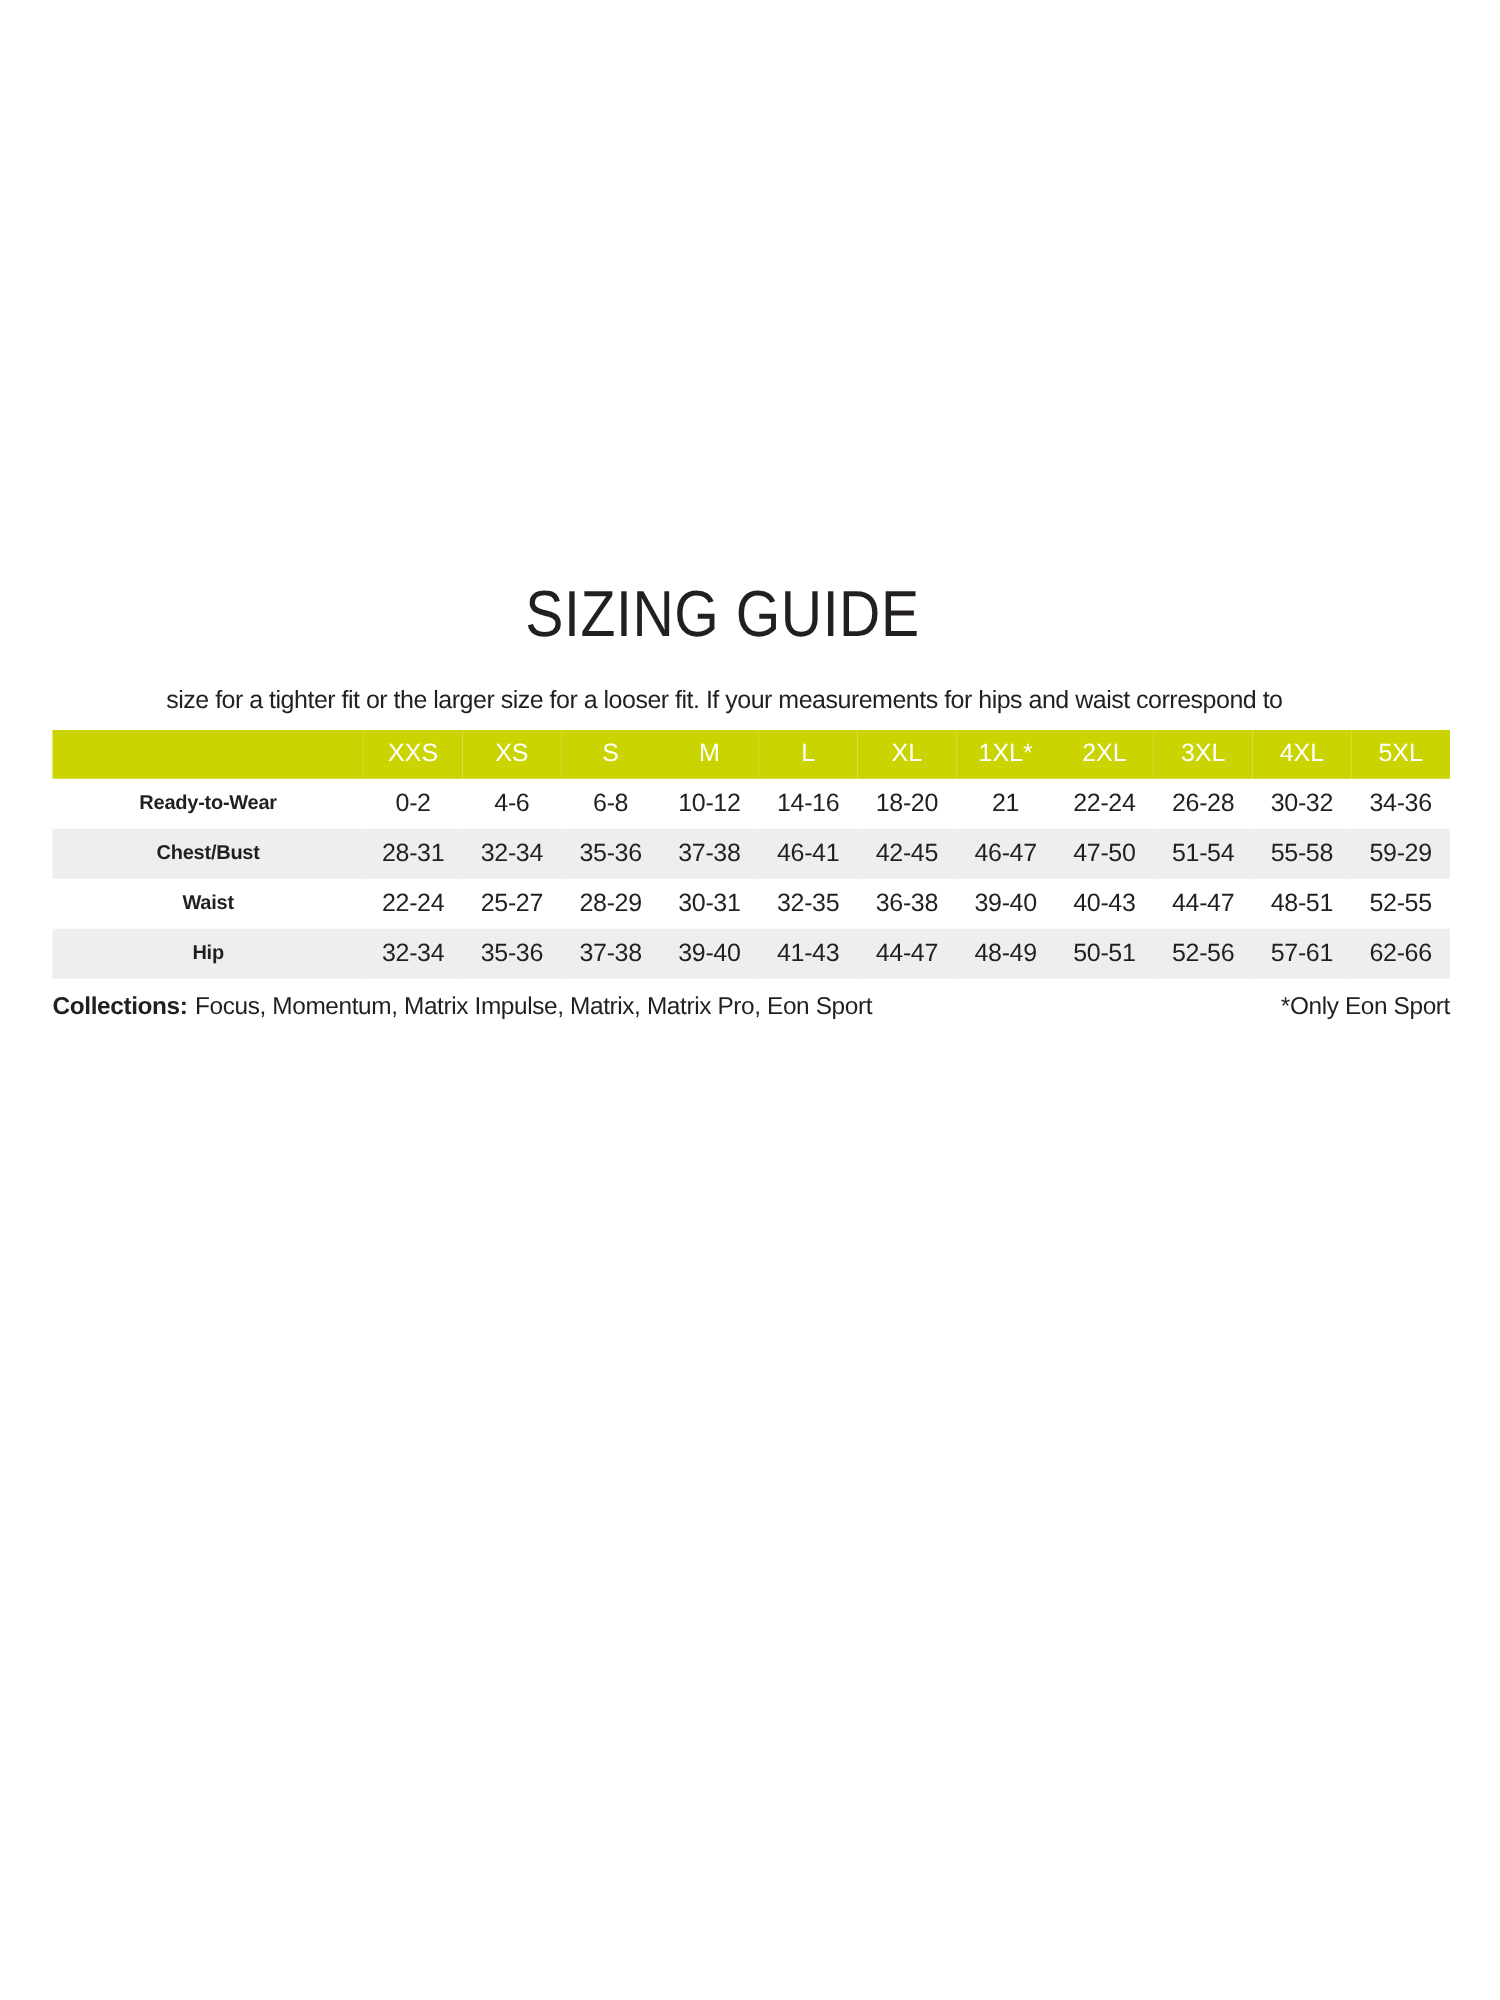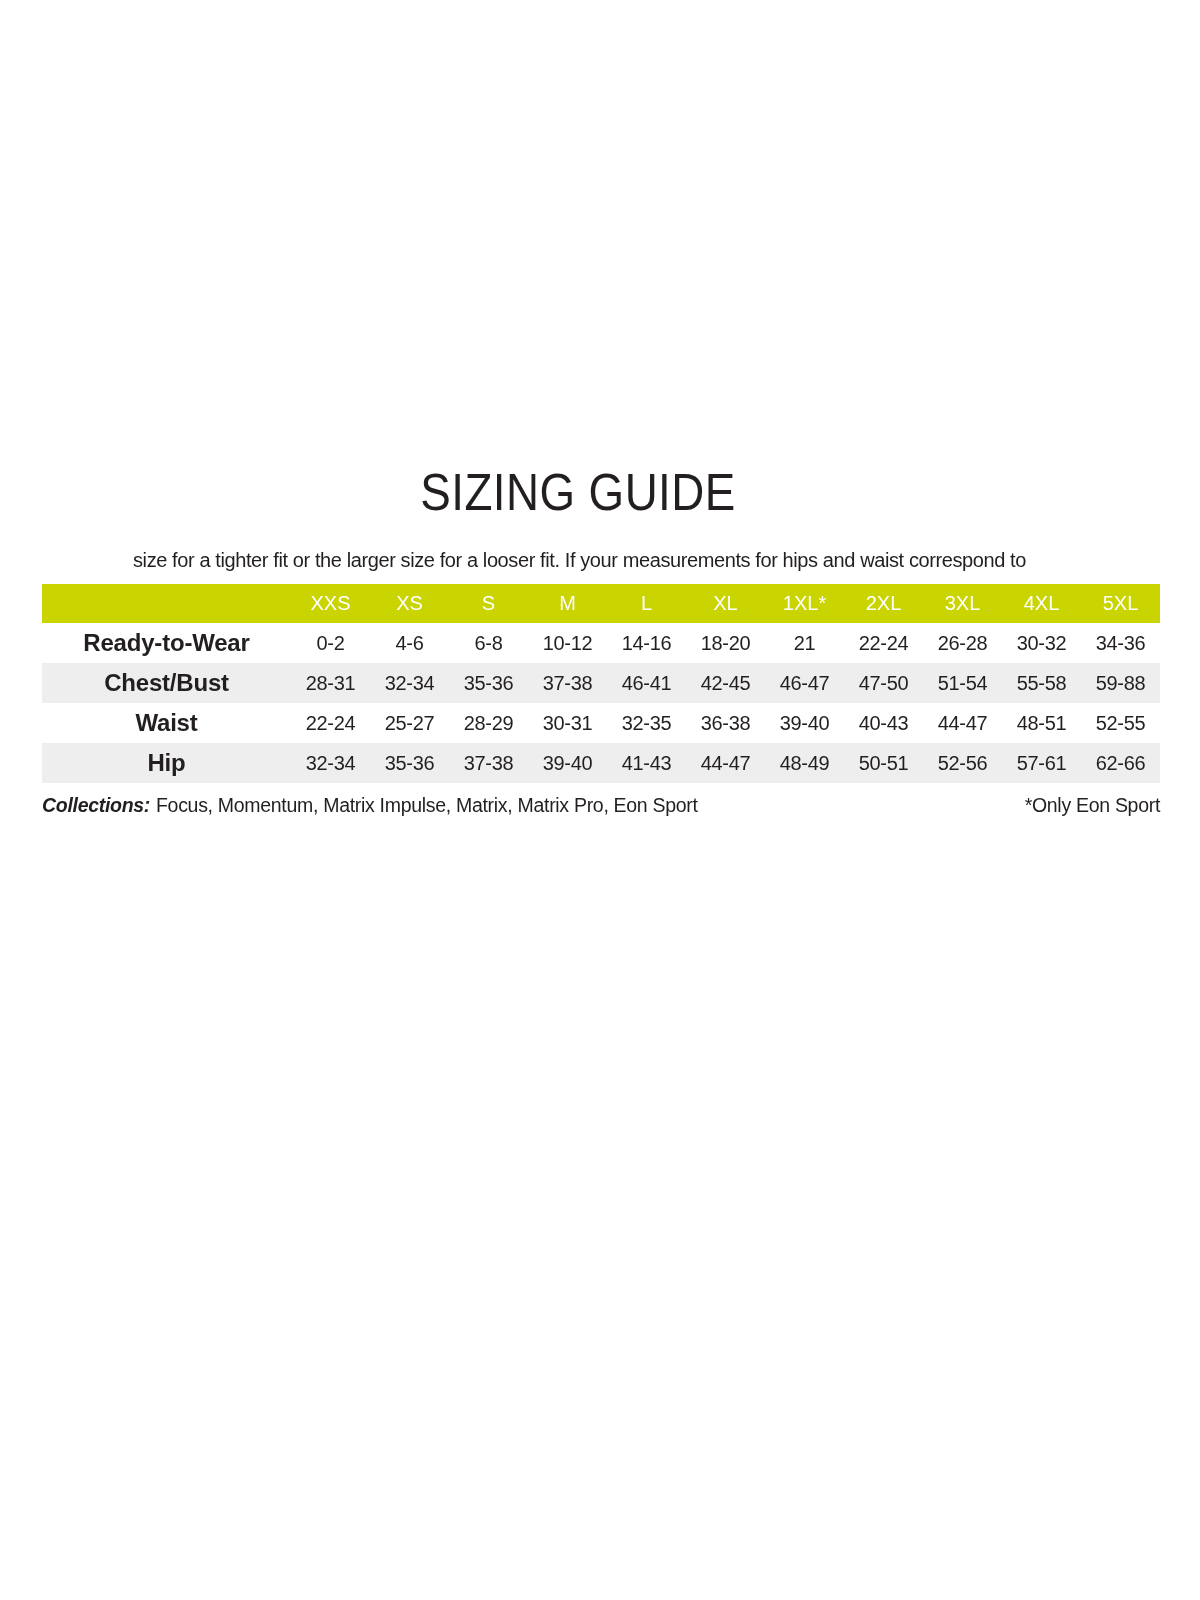--- a/index.html
+++ b/index.html
@@ -67,41 +67,40 @@
     font-weight: 400;
     font-size: 20px;
     height: 39px;
   }
   .size-table thead th.label-col,
   .size-table tbody th.row-label { width: 249px; }
   .size-table tbody tr { height: 40px; }
   .size-table tbody tr:nth-child(even) { background: var(--row-alt-bg); }
   .size-table tbody th.row-label {
     font-weight: 700;
-    font-size: 24px;
+    font-size: 16px;
     letter-spacing: -0.2px;
   }
   .size-table tbody td {
     font-size: 20px;
     letter-spacing: -0.3px;
   }
   .table-footer {
     width: 1118px;
     margin: 10px 0 0 42px;
     display: flex;
     justify-content: space-between;
     align-items: baseline;
     font-size: 19.5px;
     line-height: 24px;
     letter-spacing: -0.3px;
   }
   .collections .bold {
     font-weight: 700;
     margin-right: 6px;
-    font-style: italic;
   }
 </style>
 </head>
 <body>
 
 <div class="page">
 
   <h1 class="title">SIZING GUIDE</h1>
 
   <div class="intro">
@@ -146,21 +145,21 @@
           <td>28-31</td>
           <td>32-34</td>
           <td>35-36</td>
           <td>37-38</td>
           <td>46-41</td>
           <td>42-45</td>
           <td>46-47</td>
           <td>47-50</td>
           <td>51-54</td>
           <td>55-58</td>
-          <td>59-88</td>
+          <td>59-29</td>
         </tr>
         <tr>
           <th class="row-label">Waist</th>
           <td>22-24</td>
           <td>25-27</td>
           <td>28-29</td>
           <td>30-31</td>
           <td>32-35</td>
           <td>36-38</td>
           <td>39-40</td>

